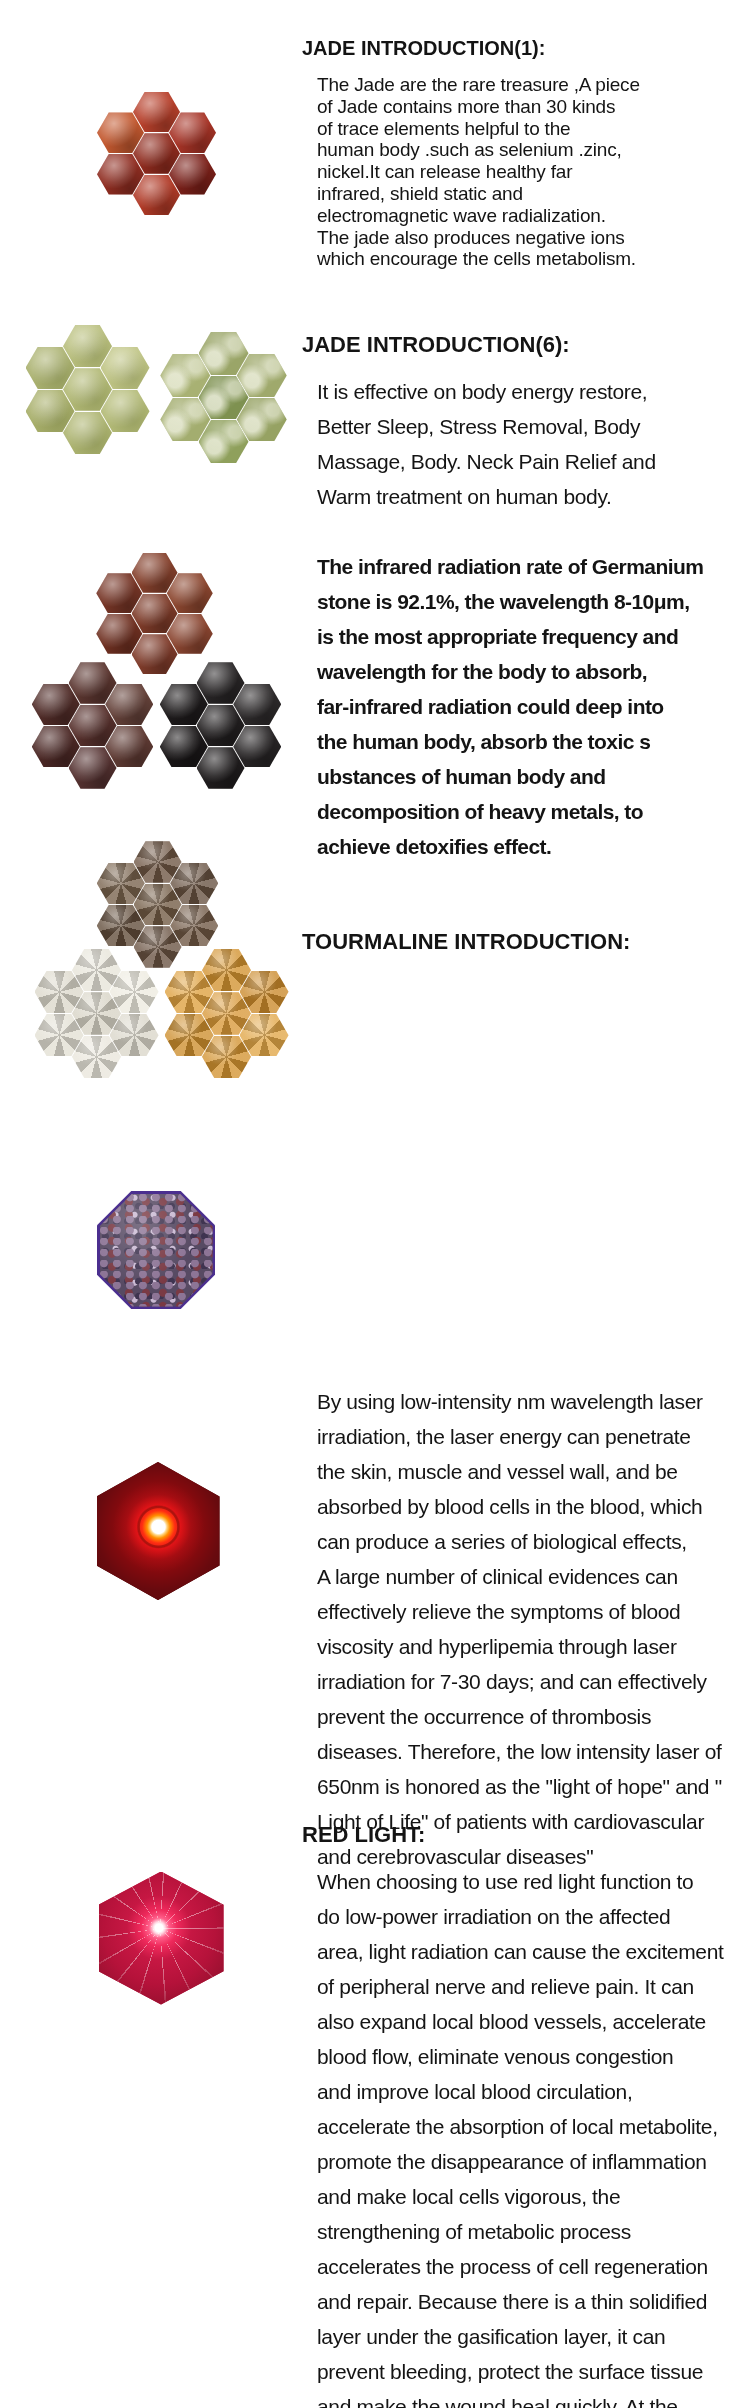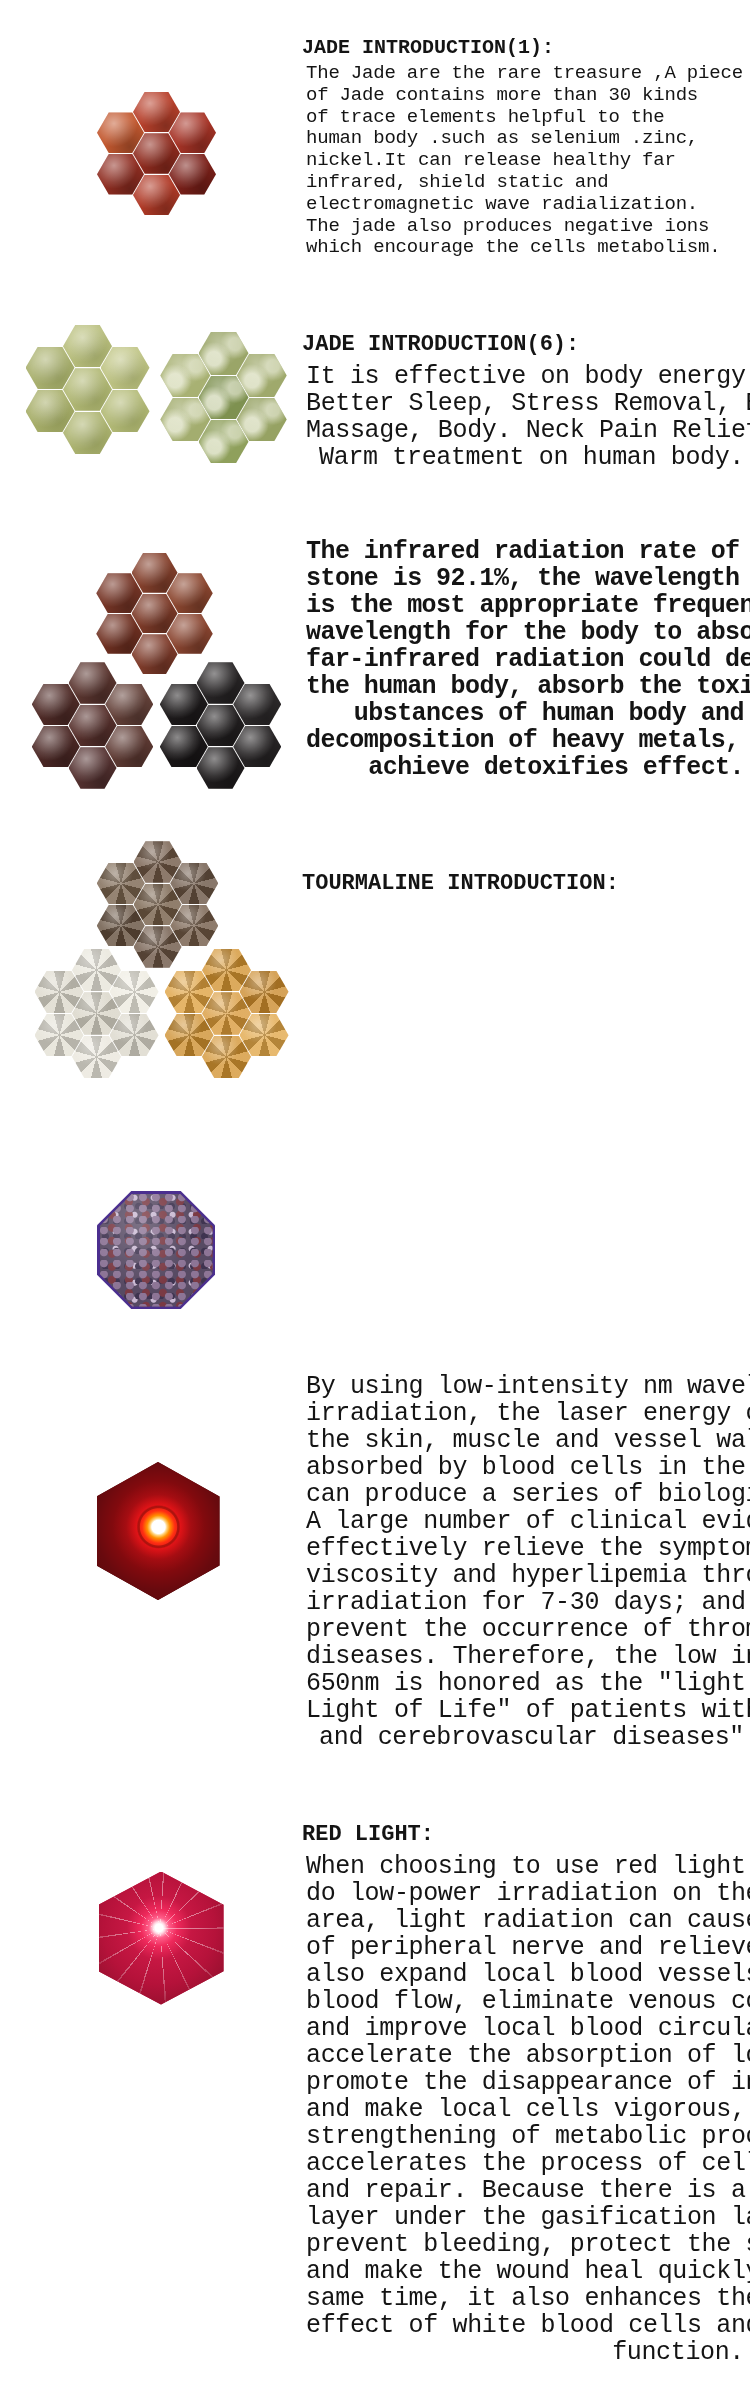--- a/index.html
+++ b/index.html
@@ -1,28 +1,28 @@
 <!DOCTYPE html>
 <html><head>
 <meta charset="utf-8">
 <style>
   html,body{margin:0;padding:0;background:#ffffff;}
   #page{position:relative;width:750px;height:2408px;background:#ffffff;overflow:hidden;
         font-family:"Liberation Sans",sans-serif;color:#141414;}
   #art{position:absolute;left:0;top:0;width:100%;height:100%;}
-  .txt{position:absolute;left:302px;width:446px;font-family:Liberation Mono, monospace;}
+  .txt{position:absolute;left:302px;width:446px;}
   .txt h3{margin:0;font-weight:700;white-space:pre;}
-  .txt p{margin:4px;white-space:pre;}
+  .txt p{margin:15px;white-space:pre;}
   
   .s1 h3{font-size:20px;line-height:22px;}
   .s1 p{font-size:19px;line-height:21.8px;letter-spacing:-0.2px;}
   .std h3{font-size:22px;line-height:28.3px;}
-  .std p{font-size:25px;line-height:27px;letter-spacing:-0.35px;text-align:right;}
+  .std p{font-size:21px;line-height:35px;letter-spacing:-0.35px;}
   .boldbody p{font-weight:700;letter-spacing:-0.55px;}
-  .t1{top:37px;} .t2{top:331px;} .t3{top:534px;} .t4{top:870px;}
+  .t1{top:37px;} .t2{top:331px;} .t3{top:534px;} .t4{top:928px;}
   .t5{top:1150px;} .t6{top:1369px;} .t7{top:1821px;}
 </style>
 </head>
 <body>
 
 <div id="page">
   <div id="art">
       <div style="position: absolute; left: 133px; top: 91.648px; width: 47px; height: 40.568px; clip-path: polygon(25% 0px, 75% 0px, 100% 50%, 75% 100%, 25% 100%, 0px 50%); background-color: rgb(183, 64, 43); background-image: radial-gradient(at 36% 28%, rgba(255, 255, 255, 0.5), rgba(255, 255, 255, 0.12) 40%, rgba(0, 0, 0, 0) 56%), radial-gradient(at 70% 85%, rgba(0, 0, 0, 0.28), rgba(0, 0, 0, 0) 55%);"></div>
       <div style="position: absolute; left: 97px; top: 112.432px; width: 47px; height: 40.568px; clip-path: polygon(25% 0px, 75% 0px, 100% 50%, 75% 100%, 25% 100%, 0px 50%); background-color: rgb(194, 88, 47); background-image: radial-gradient(at 36% 28%, rgba(255, 255, 255, 0.5), rgba(255, 255, 255, 0.12) 40%, rgba(0, 0, 0, 0) 56%), radial-gradient(at 70% 85%, rgba(0, 0, 0, 0.28), rgba(0, 0, 0, 0) 55%);"></div>
       <div style="position: absolute; left: 169px; top: 112.432px; width: 47px; height: 40.568px; clip-path: polygon(25% 0px, 75% 0px, 100% 50%, 75% 100%, 25% 100%, 0px 50%); background-color: rgb(166, 51, 38); background-image: radial-gradient(at 36% 28%, rgba(255, 255, 255, 0.5), rgba(255, 255, 255, 0.12) 40%, rgba(0, 0, 0, 0) 56%), radial-gradient(at 70% 85%, rgba(0, 0, 0, 0.28), rgba(0, 0, 0, 0) 55%);"></div>

